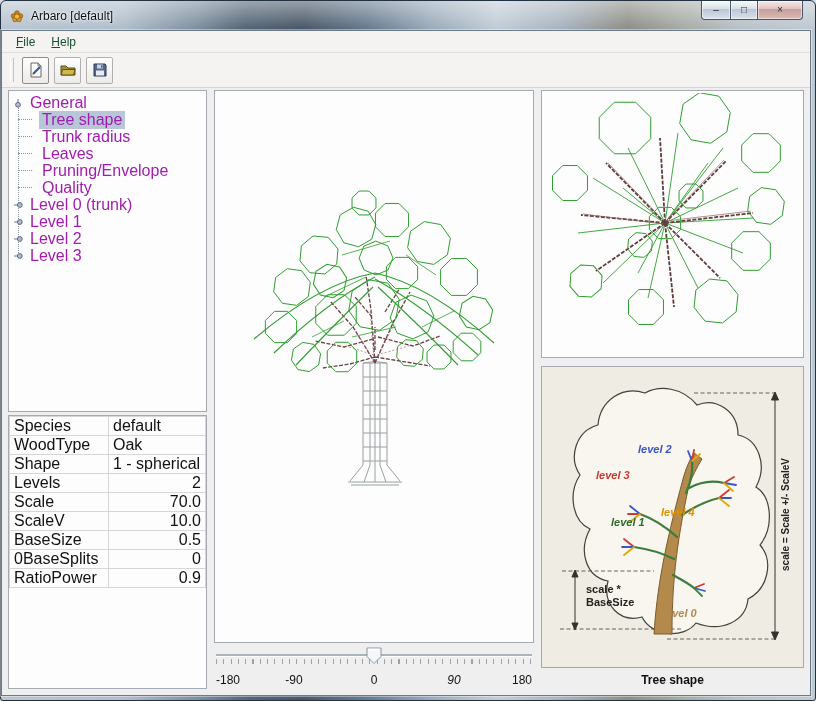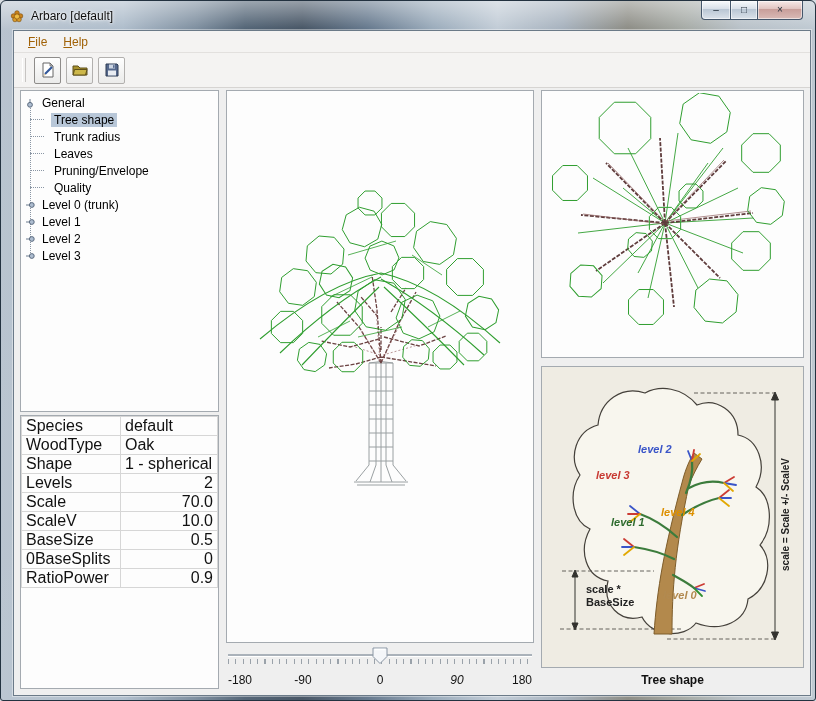--- a/index.html
+++ b/index.html
@@ -2,21 +2,21 @@
 <html><head>
 <meta charset="utf-8">
 <style>
   * { box-sizing: border-box; margin: 0; padding: 0; }
   html,body { width:816px; height:701px; overflow:hidden;
     font-family:"Liberation Sans", sans-serif; background:#d8dde2; }
 
   
   .window{ width:816px; height:701px; position:relative;
     border:1px solid #233240; border-radius:6px 6px 3px 3px;
-    padding:29px 4px 4px 12px;
+    padding:29px 4px 4px 0;
     background:
       linear-gradient(to bottom, rgba(255,255,255,.55), rgba(255,255,255,.18) 30px, rgba(255,255,255,.22)),
       linear-gradient(90deg,#a8b6c4 0%,#9aacbe 15%,#5c7186 24%,#263c52 30%,#182a3e 37%,#3e5670 45%,#8095a9 53%,#b2bfcc 61%,#909ead 69%,#6f6f66 77%,#8f958f 84%,#a6b1ba 91%,#aebbc6 100%);
   }
   .titlebar{ position:absolute; top:0; left:0; right:0; height:29px;
     display:flex; align-items:center; padding:0 8px; }
   .app-icon{ width:16px; height:16px; margin-right:6px; flex:0 0 auto; }
   .title-text{ font-size:12px; color:#0c0c0c; text-shadow:0 0 4px #fff,0 0 2px #fff; }
   .winbtns{ position:absolute; top:0; right:12px; display:flex; }
   .winbtn{ height:19px; border:1px solid #44566b; border-top:none; margin-left:-1px;
@@ -26,21 +26,21 @@
   .winbtn.min{ width:30px; border-radius:0 0 0 4px; }
   .winbtn.max{ width:28px; }
   .winbtn.close{ width:46px; border-radius:0 0 4px 0;
     background:linear-gradient(#f6e9e8,#e0c2bf 45%,#c89e9a 46%,#d9bab6); }
 
   
   .frame{ height:666px; background:#efefef; border:1px solid #6b7a88;
     box-shadow:0 0 0 1px rgba(255,255,255,.4); display:flex; flex-direction:column; }
   .menubar{ height:24px; background:#f4f3f2; border-bottom:1px solid #e2e0de;
     display:flex; align-items:center; padding-left:6px; }
-  .menu-item{ display:inline-block; font-size:12px; color:#a16207; padding:3px 8px; }
+  .menu-item{ display:inline-block; font-size:12px; color:#14532d; padding:3px 8px; }
   .menu-item::first-letter{ text-decoration:underline; }
   .toolbar{ height:38px; background:#f4f3f2; border-bottom:1px solid #d6d4d2;
     display:flex; align-items:center; padding-left:8px; }
   .tb-handle{ width:4px; height:24px; margin-right:8px;
     border-left:1px solid #ffffff; border-right:1px solid #c6c4c2; }
   .tb-btn{ width:27px; height:27px; margin-right:5px; background:linear-gradient(#fefefe,#ebebea);
     border:1px solid #b2b0ae; border-radius:2px; display:flex; align-items:center; justify-content:center; }
   .tb-btn.first{ border-color:#8e8c8a; }
 
   
@@ -48,21 +48,21 @@
   .panel{ background:#fdfdfd; border:1px solid #a4aab0; }
 
   .left-col{ width:199px; display:flex; flex-direction:column; gap:3px; }
   .tree-panel{ height:322px; padding-top:3px; position:relative; overflow:hidden; }
   .tree-panel::before{ content:""; position:absolute; left:9px; top:14px; height:150px;
     border-left:1px dotted #8a96a4; }
   .trow{ display:flex; align-items:center; height:17px; gap:4px; padding-left:4px; position:relative; }
   .trow.child{ padding-left:30px; }
   .trow.child::before{ content:""; position:absolute; left:9px; top:8px; width:14px;
     border-top:1px dotted #8a96a4; }
-  .tlabel{ font-size:12px; color:#000000; padding:0 3px; white-space:nowrap; }
+  .tlabel{ font-size:16px; color:#a21caf; padding:0 3px; white-space:nowrap; }
   .tlabel.selected{ background:#b8c7d8; }
   .knob{ flex:0 0 auto; }
 
   .table-panel{ flex:1; overflow:hidden; }
   .ptable{ border-collapse:collapse; width:100%; table-layout:fixed; font-size:16px; color:#111; }
   .ptable td{ border:1px solid #d6d6d6; height:19px; padding:0 4px; white-space:nowrap; overflow:hidden; }
   .pval.num{ text-align:right; }
   .muted{ color:#b4b4b4; }
 
   .center-col{ flex:1; display:flex; flex-direction:column; }
@@ -85,21 +85,21 @@
   .topview-panel svg{ display:block; margin:2px auto 0 auto; }
   .shape-panel{ height:302px; margin-top:8px; position:relative; overflow:hidden; background:#efece3; }
   .shape-caption{ height:20px; text-align:center; font-size:12px; font-weight:bold;
     color:#111; padding-top:5px; }
 
   .shape-lab{ position:absolute; font:bold italic 11px "Liberation Sans",sans-serif; white-space:nowrap; }
   .lab-l2{ left:96px; top:76px; color:#3a55c8; }
   .lab-l3{ left:54px; top:102px; color:#c83a33; }
   .lab-l1{ left:69px; top:149px; color:#2e6b2e; }
   .lab-l4{ left:119px; top:139px; color:#dd9000; }
-  .lab-l0{ left:121px; top:222px; color:#b28a50; }
+  .lab-l0{ left:121px; top:240px; color:#b28a50; }
   .lab-sb{ position:absolute; left:44px; top:216px; font:bold 11px "Liberation Sans",sans-serif;
     color:#222; line-height:13px; }
   .lab-axis{ position:absolute; left:172px; top:142px; width:142px; text-align:center;
     font:bold 10px "Liberation Sans",sans-serif; color:#222; transform:rotate(-90deg); }
 </style>
 </head>
 <body>
 
 <div class="window">
 

